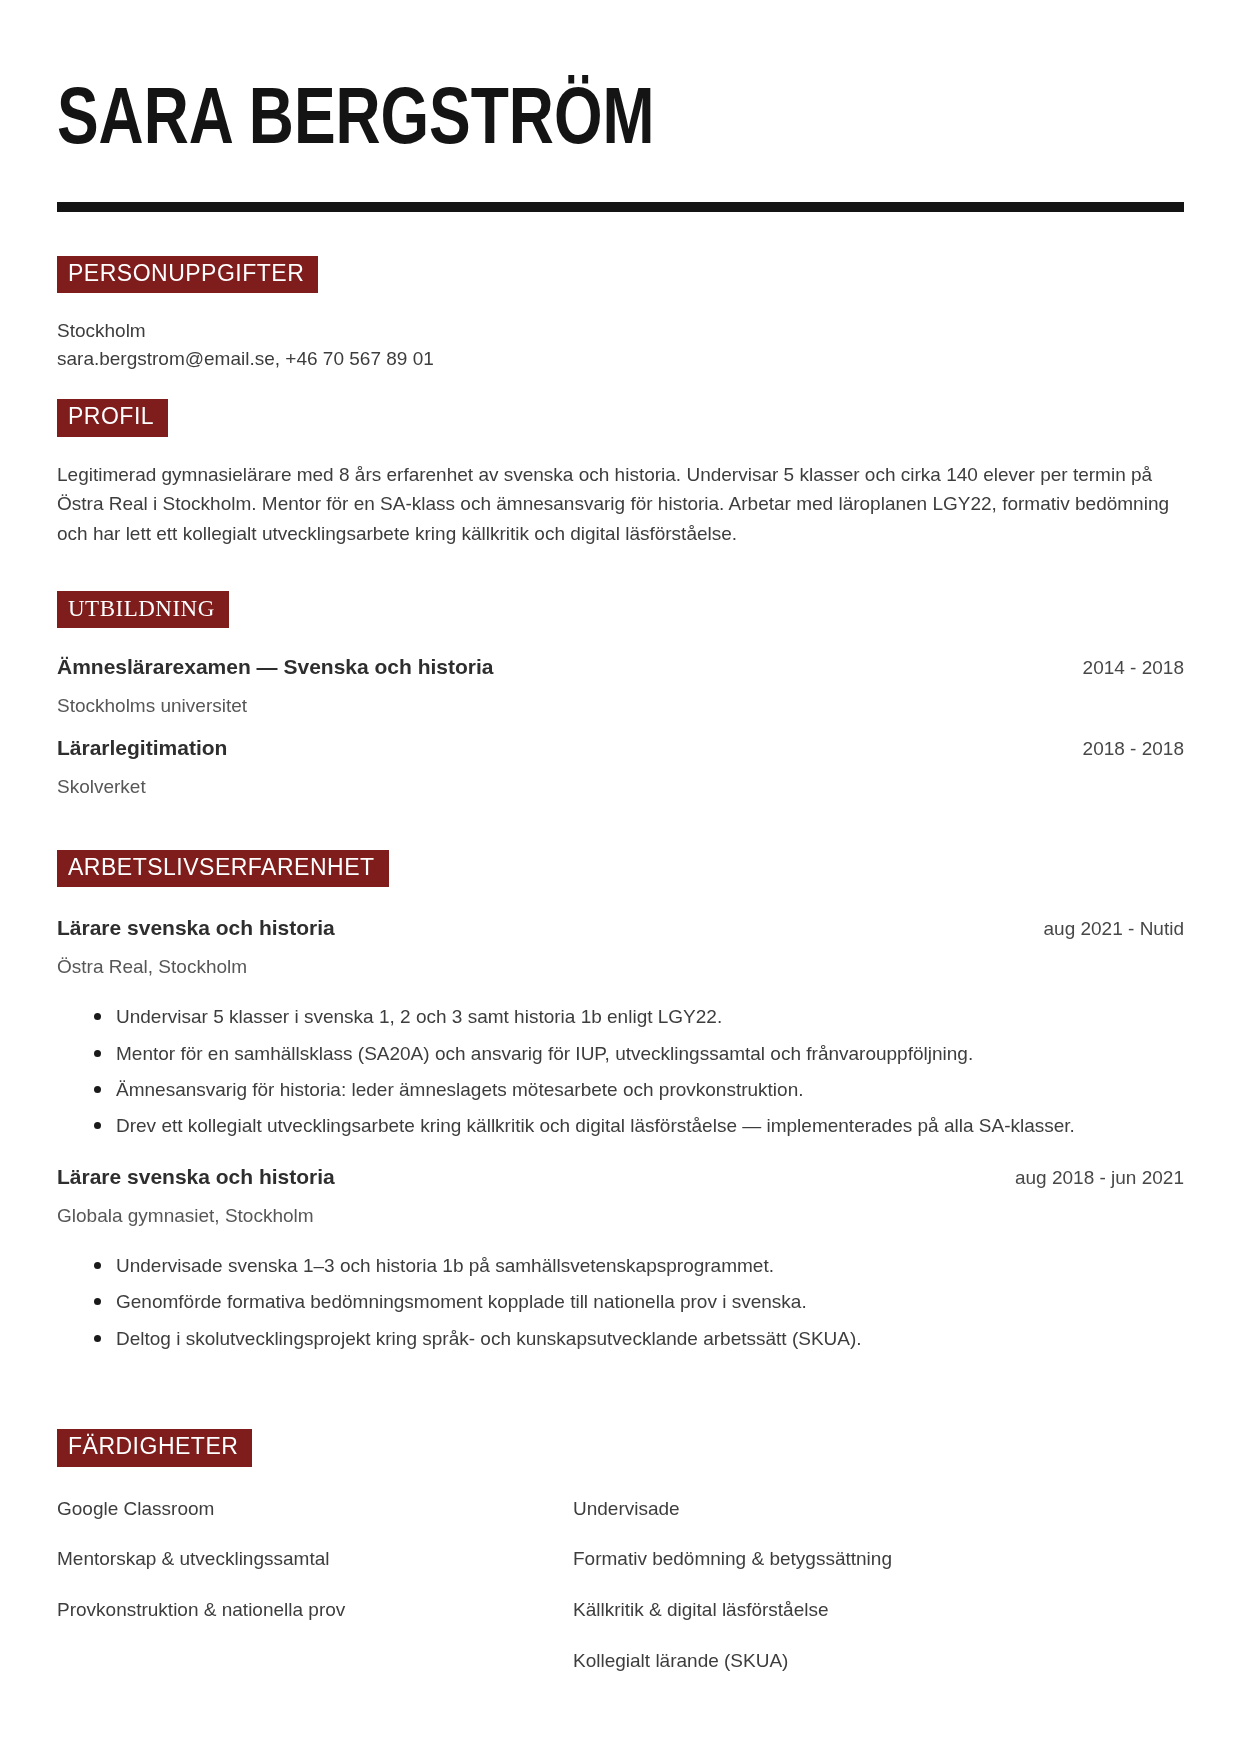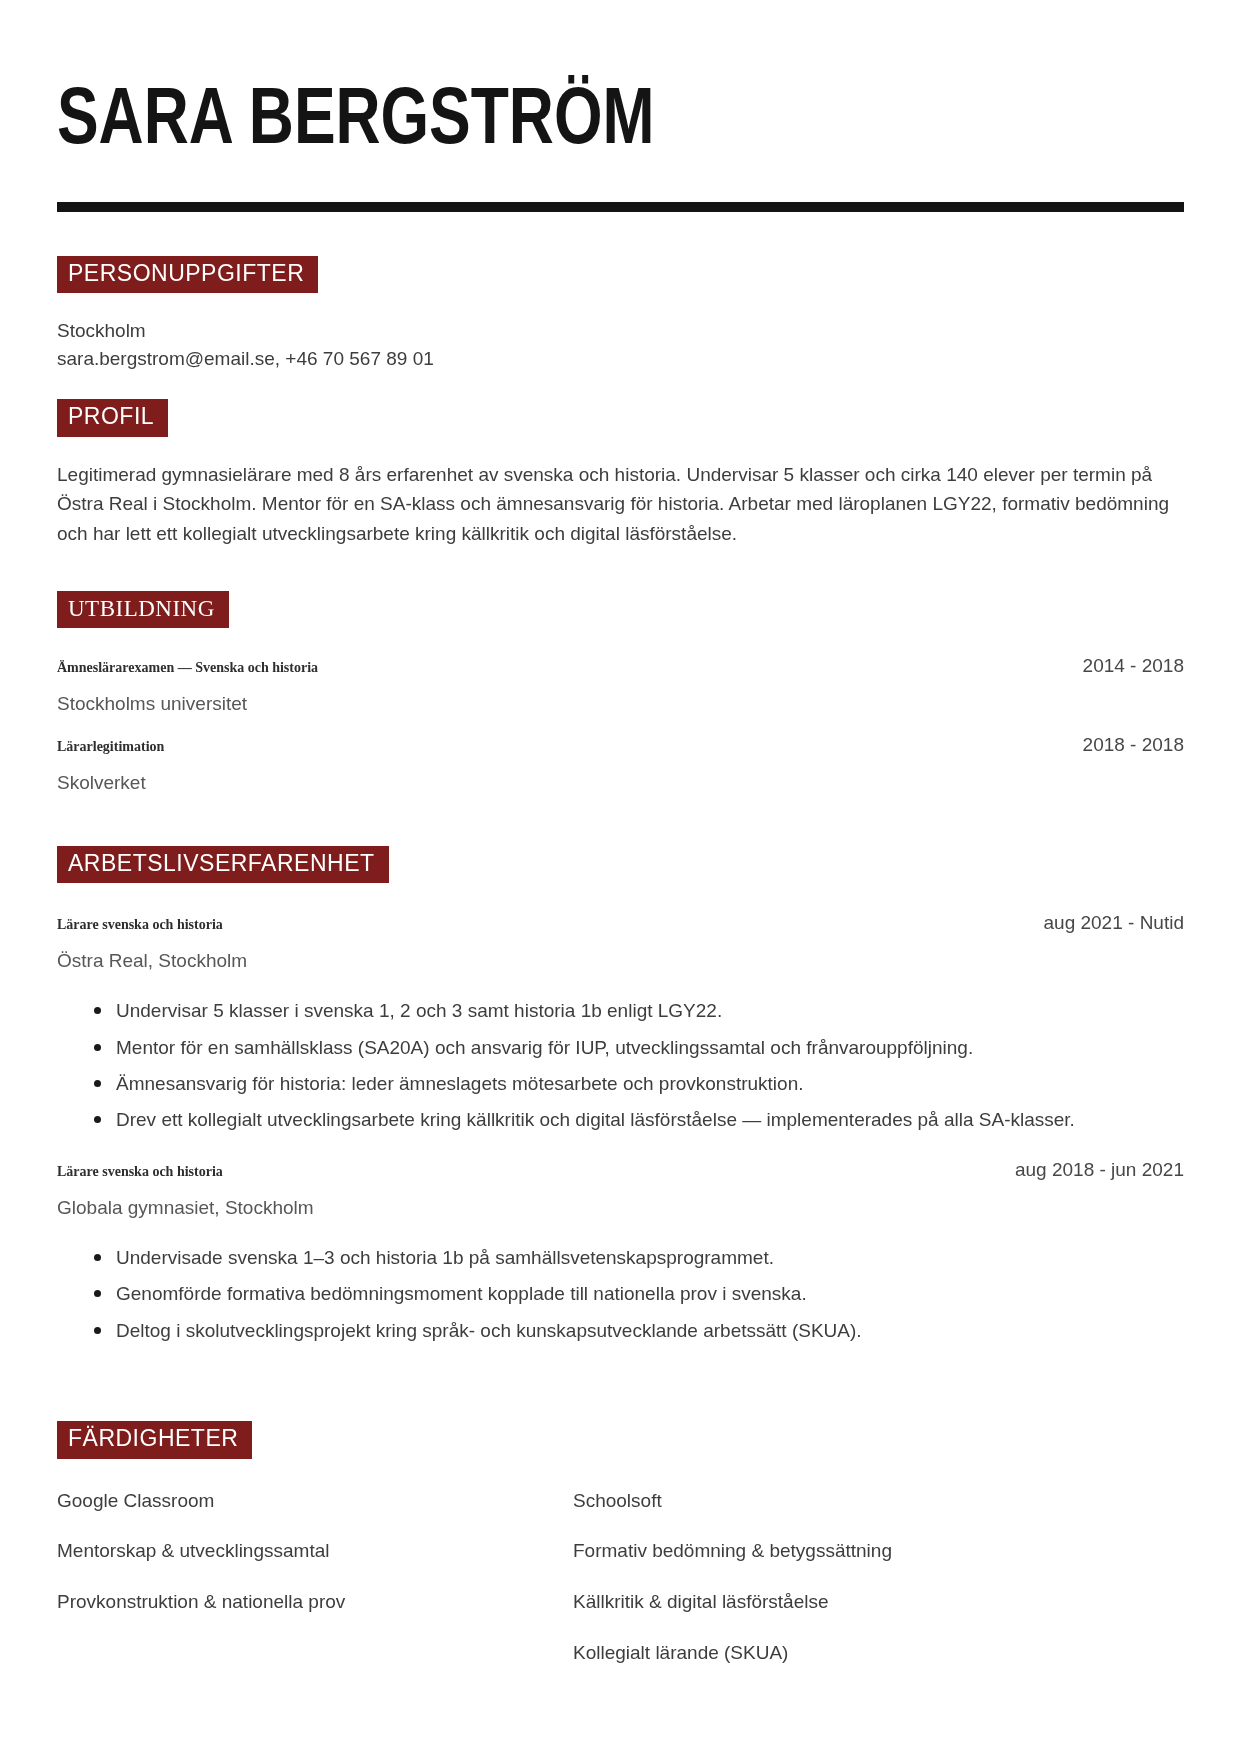--- a/index.html
+++ b/index.html
@@ -64,24 +64,23 @@
   .job-2                { margin-top: 8px; }
   .sec-skills .badge    { margin-top: 52px; }
   .skills-grid          { margin-top: 30px; }
   
   .entry-header {
     display: flex;
     justify-content: space-between;
     align-items: baseline;
   }
   .entry-title {
-    font-size: 14px;
+    font-size: 21px;
     font-weight: 700;
     color: #2e2e2e;
-    font-family: Liberation Serif, serif;
   }
   .entry-date {
     font-size: 19px;
     font-weight: 400;
     color: #474747;
   }
   .entry-sub {
     font-size: 19px;
     color: #575757;
     margin-top: 16px;
@@ -199,21 +198,21 @@
 
   <section class="sec-skills">
     <span class="badge">FÄRDIGHETER</span>
     <div class="skills-grid">
       <div class="skills-col">
         <div class="skill">Google Classroom</div>
         <div class="skill">Mentorskap &amp; utvecklingssamtal</div>
         <div class="skill">Provkonstruktion &amp; nationella prov</div>
       </div>
       <div class="skills-col">
-        <div class="skill">Schoolsoft</div>
+        <div class="skill">Undervisade</div>
         <div class="skill">Formativ bedömning &amp; betygssättning</div>
         <div class="skill">Källkritik &amp; digital läsförståelse</div>
         <div class="skill">Kollegialt lärande (SKUA)</div>
       </div>
     </div>
   </section>
 
 </div>
 
 </body></html>

